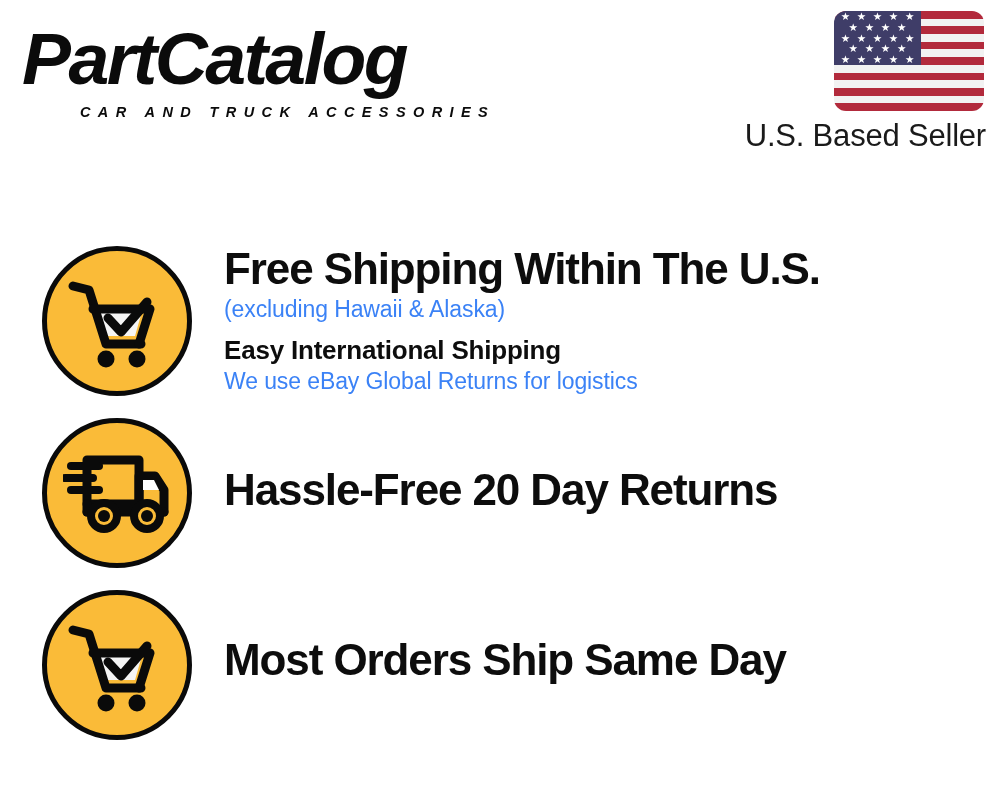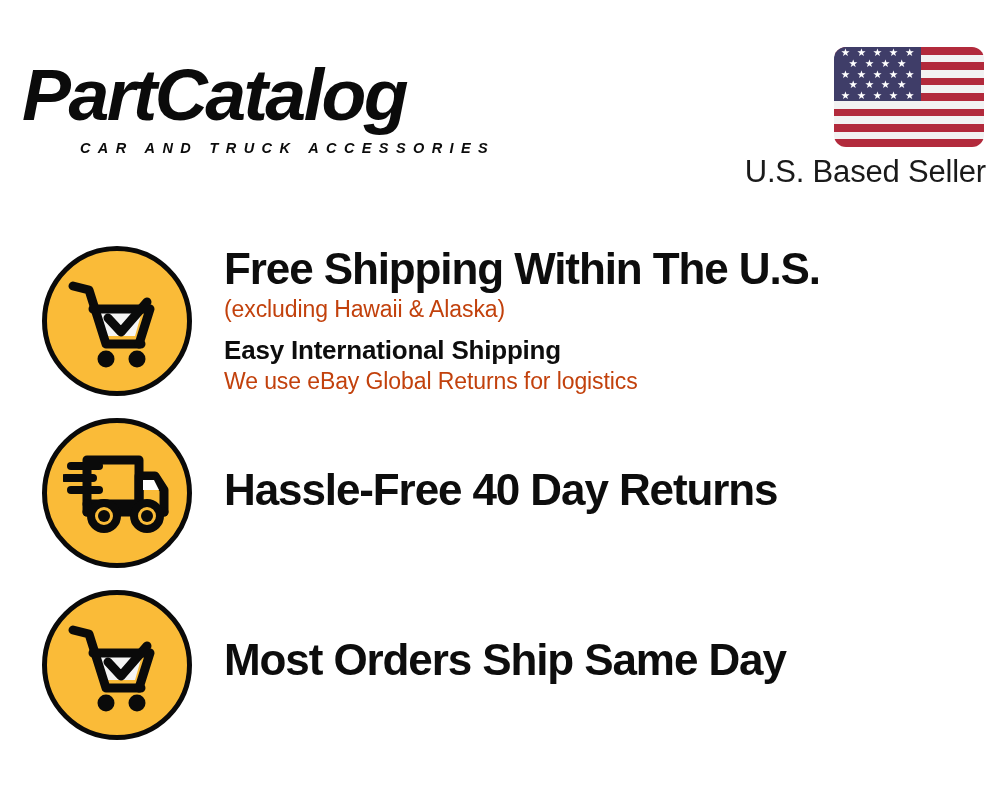--- a/index.html
+++ b/index.html
@@ -16,21 +16,20 @@
     color: #111111;
     overflow: hidden;
   }
 
   
   .header {
     position: absolute;
     top: 0; left: 0;
     width: 1000px;
     height: 180px;
-    margin-top: 36px;
   }
 
   .brand-logo {
     position: absolute;
     left: 22px;
     top: 22px;
     width: 470px;
     height: 95px;
   }
   .brand-wordmark {
@@ -159,21 +158,21 @@
     line-height: 50px;
     letter-spacing: -1.1px;
     color: #0d0d0d;
     white-space: nowrap;
   }
   .benefit-sub {
     font-family: "Liberation Sans", "DejaVu Sans", sans-serif;
     font-weight: 400;
     font-size: 23px;
     line-height: 30px;
-    color: #c2410c;
+    color: #3b82f6;
     letter-spacing: -0.1px;
     white-space: nowrap;
   }
   .benefit-sub-strong {
     font-family: "Liberation Sans", "DejaVu Sans", sans-serif;
     font-weight: 700;
     font-size: 26px;
     line-height: 32px;
     color: #0d0d0d;
     letter-spacing: -0.2px;
@@ -283,21 +282,21 @@
         <path d="M8 16 L36 16" stroke="#0a0a0a" stroke-width="8" stroke-linecap="round"></path>
         <path d="M2 28 L30 28" stroke="#0a0a0a" stroke-width="8" stroke-linecap="round"></path>
         <path d="M8 40 L36 40" stroke="#0a0a0a" stroke-width="8" stroke-linecap="round"></path>
         <circle cx="41" cy="66" r="13" fill="#fabb38" stroke="#0a0a0a" stroke-width="8"></circle>
         <circle cx="41" cy="66" r="6" fill="#0a0a0a"></circle>
         <circle cx="84" cy="66" r="13" fill="#fabb38" stroke="#0a0a0a" stroke-width="8"></circle>
         <circle cx="84" cy="66" r="6" fill="#0a0a0a"></circle>
       </svg>
     </div>
     <div class="benefit-text">
-      <div class="benefit-title">Hassle-Free 40 Day Returns</div>
+      <div class="benefit-title">Hassle-Free 20 Day Returns</div>
     </div>
   </div>
 
   <div class="benefit-row row-sameday">
     <div class="benefit-badge">
       <svg width="104" height="94" viewBox="0 0 104 94" aria-hidden="true">
         <polygon points="30,34 78,34 70,62 38,62" fill="#f5f5f5"></polygon>
         <path d="M8 12 L24 16 L41 70 L76 70" fill="none" stroke="#0a0a0a" stroke-width="9" stroke-linecap="round" stroke-linejoin="round"></path>
         <path d="M28 35 L85 35 L74 70" fill="none" stroke="#0a0a0a" stroke-width="9" stroke-linecap="round" stroke-linejoin="round"></path>
         <path d="M43 44 L56 58 L82 28" fill="none" stroke="#0a0a0a" stroke-width="9" stroke-linecap="round" stroke-linejoin="round"></path>

